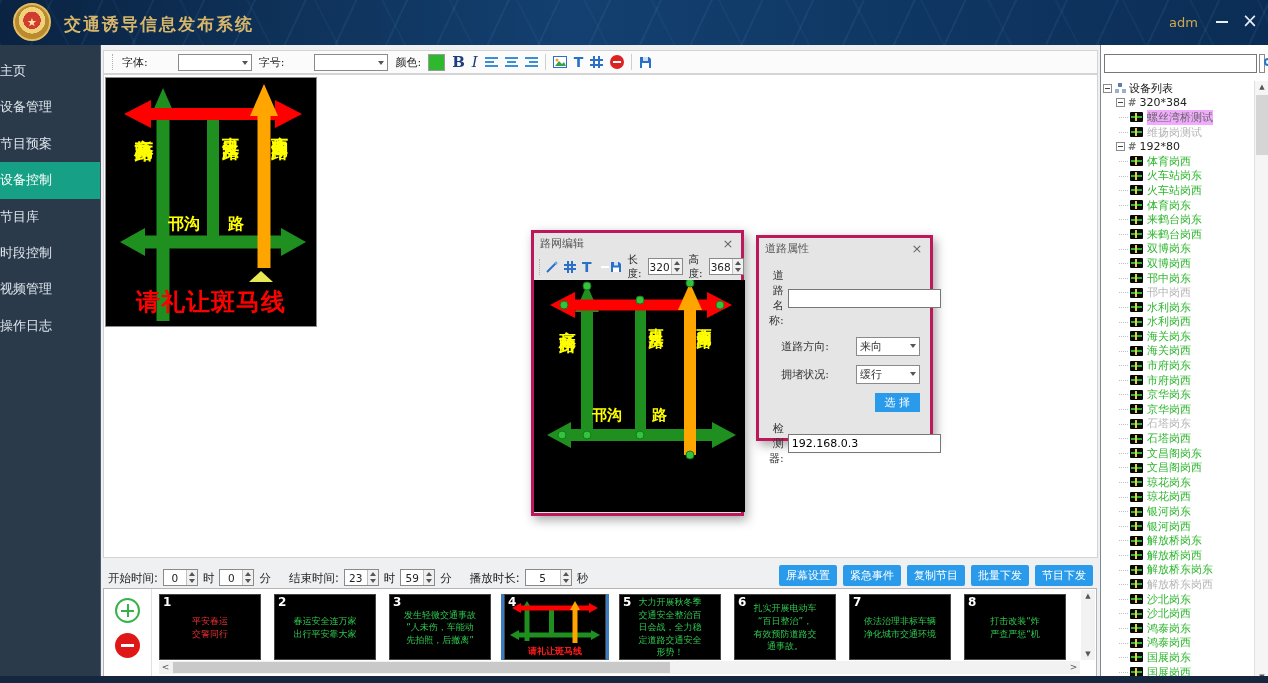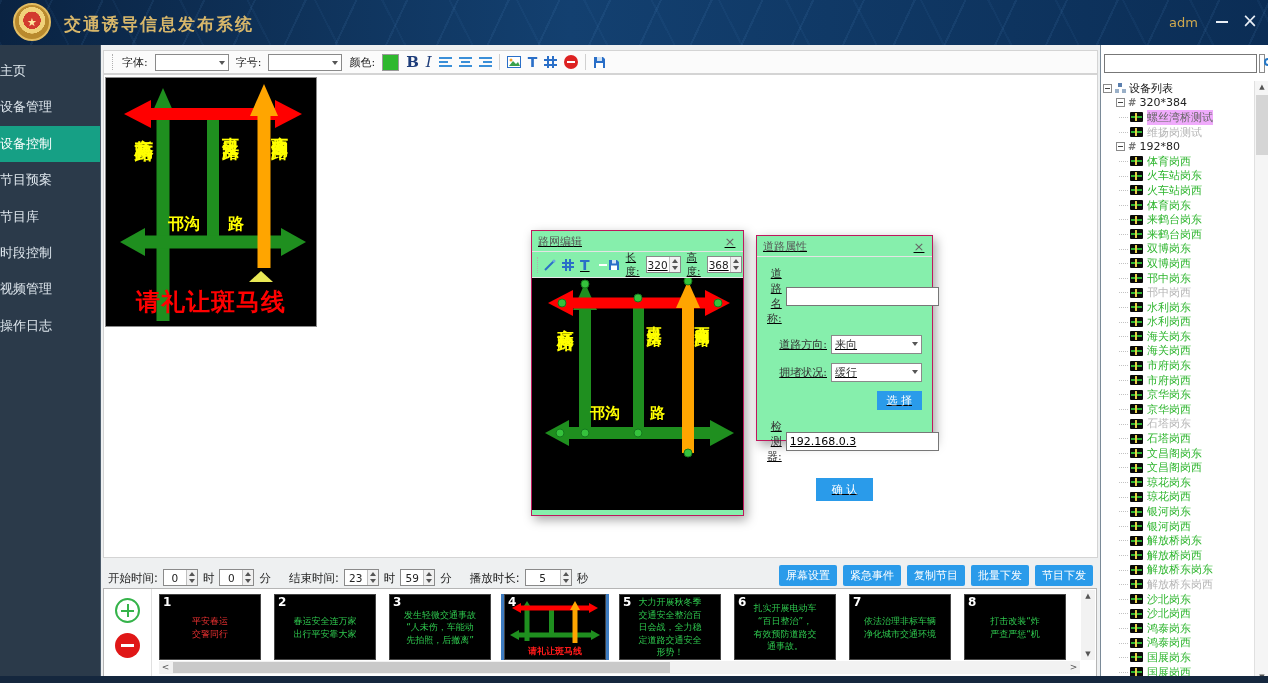--- a/index.html
+++ b/index.html
@@ -25,41 +25,41 @@
   .sidebar { position:absolute; left:0; top:45px; width:100px; bottom:0; background:#2b3a4a; padding-top:8px; }
   .side-item { height:36.4px; line-height:36.4px; text-align:left; color:#dfe7ee; font-size:13px; cursor:pointer; }
   .side-item.active { background:#16a085; color:#fff; }
 
   
   .main { position:absolute; left:100px; top:45px; width:1000px; bottom:0; background:#eef0f1; border-left:1px solid #4a5a6a; }
 
   .toolbar { position:absolute; left:2px; right:2px; top:5px; height:24px; background:#fbfbfb; border:1px solid #d4d4d4;
     display:flex; align-items:center; gap:7px; padding:0 8px; font-size:11px; color:#222; }
   .grip { width:3px; height:16px; border-left:1px dotted #b0b0b0; }
-  .combo { display:flex; align-items:center; width:74px; height:17px; border:1px solid #8a8a8a; background:#fff; padding:0 14px 0 3px; position:relative; font-size:11px; }
+  .combo { display:flex; align-items:center; width:74px; height:17px; border:1px solid #8a8a8a; background:#fff; padding:0 14px 0 3px; position:relative; font-size:11px;margin-left:23px; }
   .combo::after { content:''; position:absolute; right:3px; top:6px; border-left:3.5px solid transparent; border-right:3.5px solid transparent; border-top:4px solid #555; }
   .swatch { width:17px; height:17px; background:#2eb82e; border:1px solid #9a9a9a; }
   .tb-sep { width:1px; height:16px; background:#d0d0d0; }
   .tb-b { font-family:"DejaVu Serif",serif; font-weight:bold; color:#1e3d7a; font-size:15px; }
   .tb-i { font-family:"DejaVu Serif",serif; font-style:italic; color:#1e3d7a; font-size:15px; }
   .tb-t { font-weight:bold; color:#2a6fc8; font-size:14px; }
   .icn { display:inline-flex; }
   .del-circle { width:14px; height:14px; background:#dd2222; border-radius:50%; position:relative; }
   .del-circle::before { content:''; position:absolute; left:3px; top:6px; width:8px; height:2px; background:#fff; }
 
   .canvas-area { position:absolute; left:2px; right:2px; top:29px; height:484px; background:#fff; border:1px solid #d4d4d4; }
 
   
   .led-panel { position:absolute; left:1px; top:2px; width:212px; height:250px; background:#000; border:1px solid #8a8a8a; }
   .vlabel { position:absolute; writing-mode:vertical-rl; text-orientation:upright; color:#ffff00; font-weight:bold; letter-spacing:2px; }
   .hlabel { position:absolute; color:#ffff00; font-weight:bold; }
   .led-caption { position:absolute; left:0; right:0; text-align:center; color:#ff0000; font-weight:bold; }
 
   
-  .dlg { position:absolute; background:#86efac; border:1px solid #be185d; box-shadow:3px 4px 10px rgba(0,0,0,.35); z-index:4;text-decoration:underline; }
+  .dlg { position:absolute; background:#e5e5e5; border:3px solid #be185d; box-shadow:3px 4px 10px rgba(0,0,0,.35); z-index:4; }
   .dlg-title { height:21px; display:flex; align-items:center; padding:0 6px; font-size:11px; color:#555; border-bottom:1px solid #e4e4e4; }
   .dlg-x { margin-left:auto; color:#666; font-size:13px; width:14px; text-align:center; cursor:pointer; }
 
   .dlg-editor { left:427px; top:155px; width:213px; height:286px; }
   .ed-toolbar { height:26px; display:flex; align-items:center; gap:6px; padding:0 5px; font-size:10.5px; color:#222; border-bottom:1px solid #e8e8e8; }
   .ed-canvas { position:relative; width:211px; height:232px; background:#000; }
   .spinner { display:inline-flex; height:17px; border:1px solid #8a8a8a; background:#fff; }
   .spin-val { width:22px; font-size:10.5px; display:flex; align-items:center; justify-content:center; }
   .spin-btns { width:11px; border-left:1px solid #c0c0c0; display:flex; flex-direction:column; background:#f0f0f0; }
   .spin-btns i { flex:1; display:flex; align-items:center; justify-content:center; }
@@ -150,26 +150,26 @@
   <div class="sidebar">
 
       <div class="side-item">
         <span>主页</span>
       </div>
 
       <div class="side-item">
         <span>设备管理</span>
       </div>
 
+      <div class="side-item">
+        <span>节目预案</span>
+      </div>
+
       <div class="side-item active">
         <span>设备控制</span>
-      </div>
-
-      <div class="side-item">
-        <span>节目预案</span>
       </div>
 
       <div class="side-item">
         <span>节目库</span>
       </div>
 
       <div class="side-item">
         <span>时段控制</span>
       </div>
 
@@ -390,23 +390,20 @@
               <span>缓行</span>
               </span>
           </div>
           <div class="pr-btn-row">
             <button class="blue-btn">选 择</button>
           </div>
           <div class="pr-row">
             <span class="pr-lab">检测器:</span>
             <input class="pr-inp" value="192.168.0.3" style="">
           </div>
-          <div class="pr-confirm">
-            <button class="blue-btn">确 认</button>
-          </div>
         </div>
       </div>
     </div>
 
     <div class="control-bar">
       <span>开始时间:</span>
       <span class="spinner">
         <span class="spin-val">0</span>
         <span class="spin-btns">
             <i>

